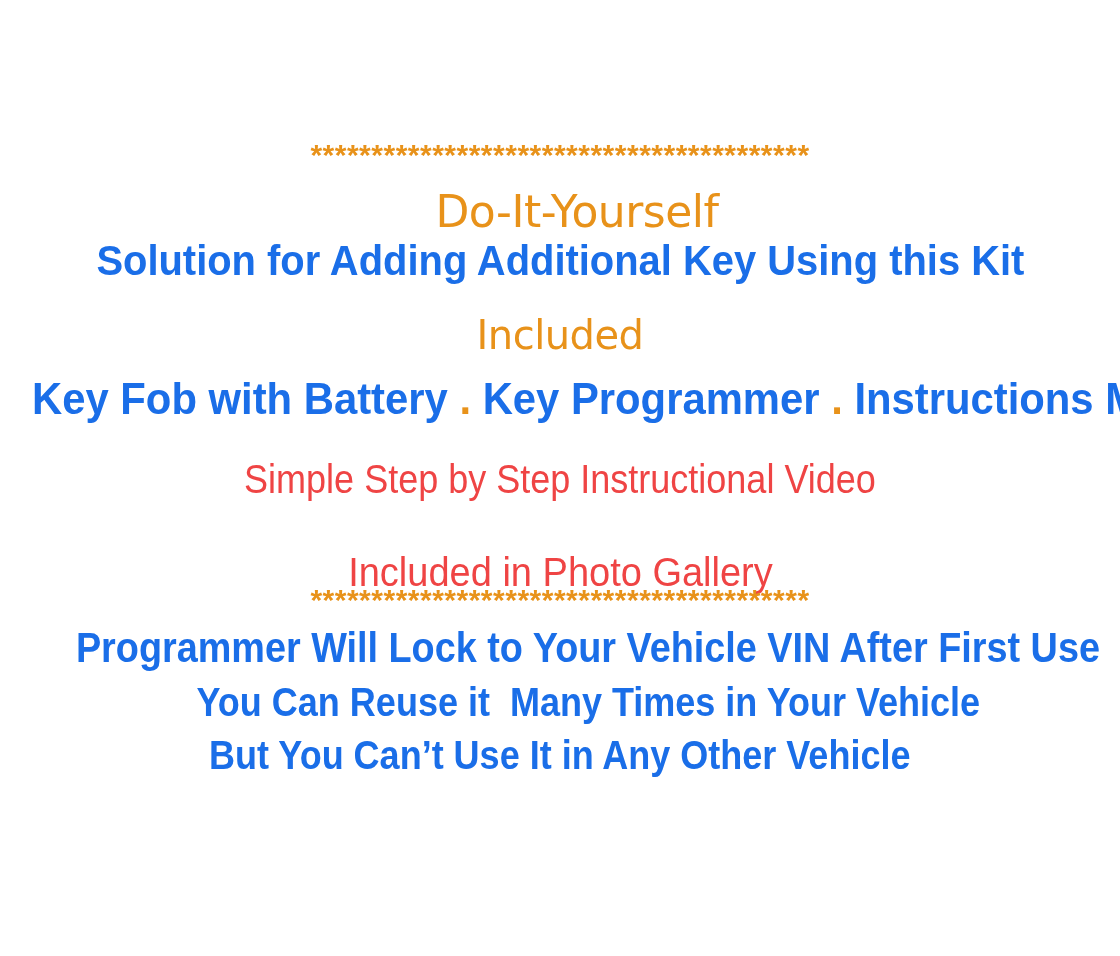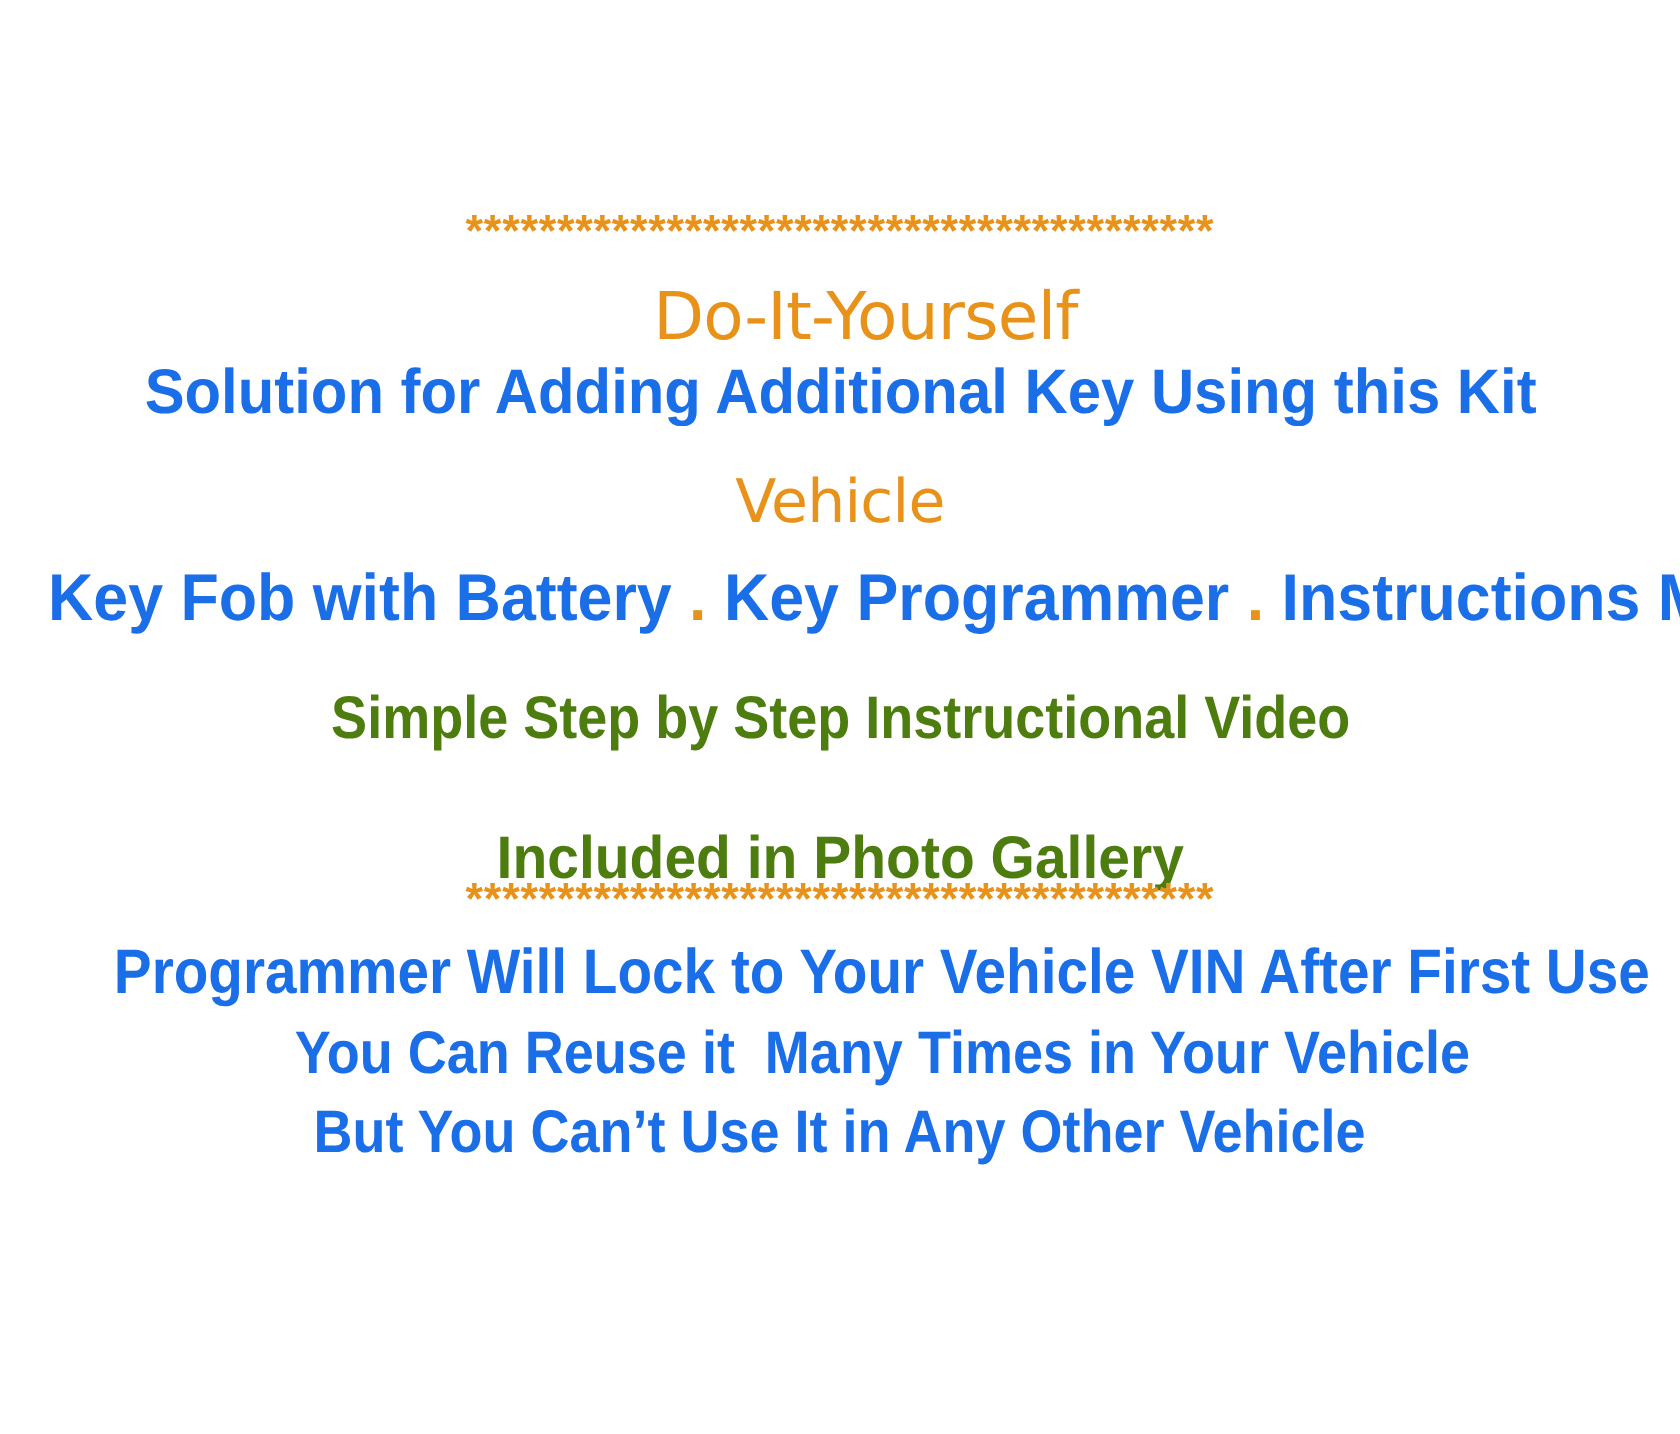--- a/index.html
+++ b/index.html
@@ -54,44 +54,44 @@
   
   .head-blue {
     color: #1a6ee8;
     font-family: "Liberation Sans Narrow", "Liberation Sans", "DejaVu Sans Condensed", sans-serif;
     font-weight: 700;
     transform-origin: center center;
   }
 
   
   .head-orange-bold {
-    color: #4d7c0f;
+    color: #ef4444;
     font-family: "Liberation Sans Narrow", "Liberation Sans", "DejaVu Sans Condensed", sans-serif;
-    font-weight: 700;
+    font-weight: 400;
     transform-origin: center center;
   }
 
   
   .cond-90  { display: inline-block; transform: scaleX(0.90); transform-origin: center center; }
   .cond-95  { display: inline-block; transform: scaleX(0.95); transform-origin: center center; }
 
   .sep-dot { color: #e8921a; }
 </style>
 </head>
 <body>
 
 <div id="listing-graphic">
 
   <div class="line divider" style="top:140px;">*****************************************</div>
 
   <div class="line head-orange-round size-title" style="top:190px;padding-left:17px;">Do-It-Yourself</div>
 
   <div class="line head-blue" style="top:240px; font-size:42px;"><span class="cond-95">Solution for Adding Additional Key Using this Kit</span></div>
 
-  <div class="line head-orange-round size-sub" style="top:315px;">Vehicle</div>
+  <div class="line head-orange-round size-sub" style="top:315px;">Included</div>
 
   <div class="line head-blue" style="top:377px; font-size:44px;"><span class="cond-95"><span>Key Fob with Battery</span><span> </span><span class="sep-dot">.</span><span> </span><span>Key Programmer</span><span> </span><span class="sep-dot">.</span><span> </span><span>Instructions Manual</span></span></div>
 
   <div class="line head-orange-bold" style="top:459px; font-size:40px;"><span class="cond-90">Simple Step by Step Instructional Video</span></div>
 
   <div class="line head-orange-bold" style="top:552px; font-size:40px;"><span class="cond-95">Included in Photo Gallery</span></div>
 
   <div class="line divider" style="top:585px;">*****************************************</div>
 
   <div class="line head-blue" style="top:627px; font-size:42px;margin-left:19px;"><span class="cond-90">Programmer Will Lock to Your Vehicle VIN After First Use</span></div>

